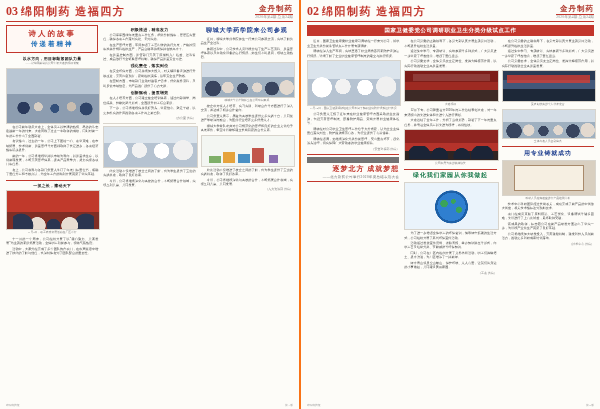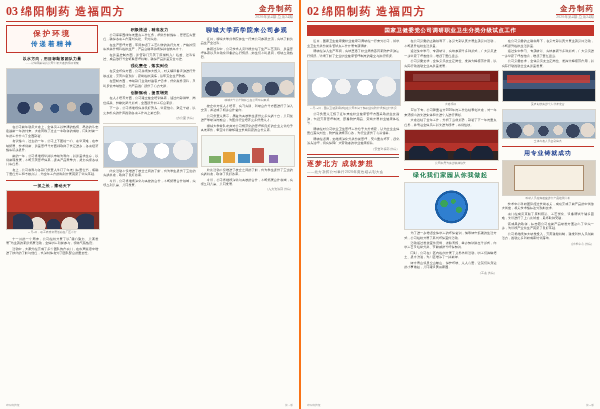--- a/index.html
+++ b/index.html
@@ -64,23 +64,23 @@
   .sig{font-size:3px;color:#777;text-align:right;margin-top:1px;}
   
   .redband{
     background:#c2362c;color:#fff;
     font-size:5.4px;font-weight:bold;
     text-align:center;letter-spacing:.6px;
     padding:2.6px 2px;margin-bottom:3px;
     line-height:1.2;
   }
   .head-box{
-    border-top:1px solid #737373;border-bottom:1px solid #c2362c;
+    border-top:6px solid #737373;border-bottom:1px solid #c2362c;
     padding:2px 0;margin:1px 0;
-    text-align:left;
+    text-align:right;
   }
   .head-big{
     font-size:7px;font-weight:bold;color:#c2362c;letter-spacing:1px;
     line-height:1.25;
   }
   .head-sub{font-size:3.4px;color:#666;margin-top:1px;letter-spacing:.4px;}
   .head-mid{
     font-size:6px;font-weight:bold;color:#1f3f8f;
     text-align:center;letter-spacing:.8px;line-height:1.3;margin:2px 0;
   }
@@ -229,21 +229,21 @@
       <div class="mast-right">
         <div class="mast-brand">金丹制药</div>
         <div class="mast-date">2020年第4期  总第24期</div>
       </div>
     </div>
 
     <div class="cols">
 
       <div class="col">
         <div class="plate">
-          <div class="l1">保护环境</div>
+          <div class="l1">诗人的故事</div>
           <div class="l2">传递着精神</div>
         </div>
 
         <div class="sub-h">以水方向，用目标敲紧团队力量</div>
         <div class="cap">——记绵阳新制药公司年初大会的现场花絮</div>
         <div class="photo ph-people" style="height:54px"></div>
 
         <div class="tbody">
           <p>在公司新年动员大会上，全体员工以饱满的热情、昂扬的斗志迎接新一年的到来。大会回顾了过去一年取得的成绩，同时对新一年的工作作出了全面部署。</p>
           <p>会议指出，过去的一年，公司上下团结一心、攻坚克难，在市场拓展、技术创新、质量管理等方面都取得了长足进步，各项经济指标稳步提升。</p>

